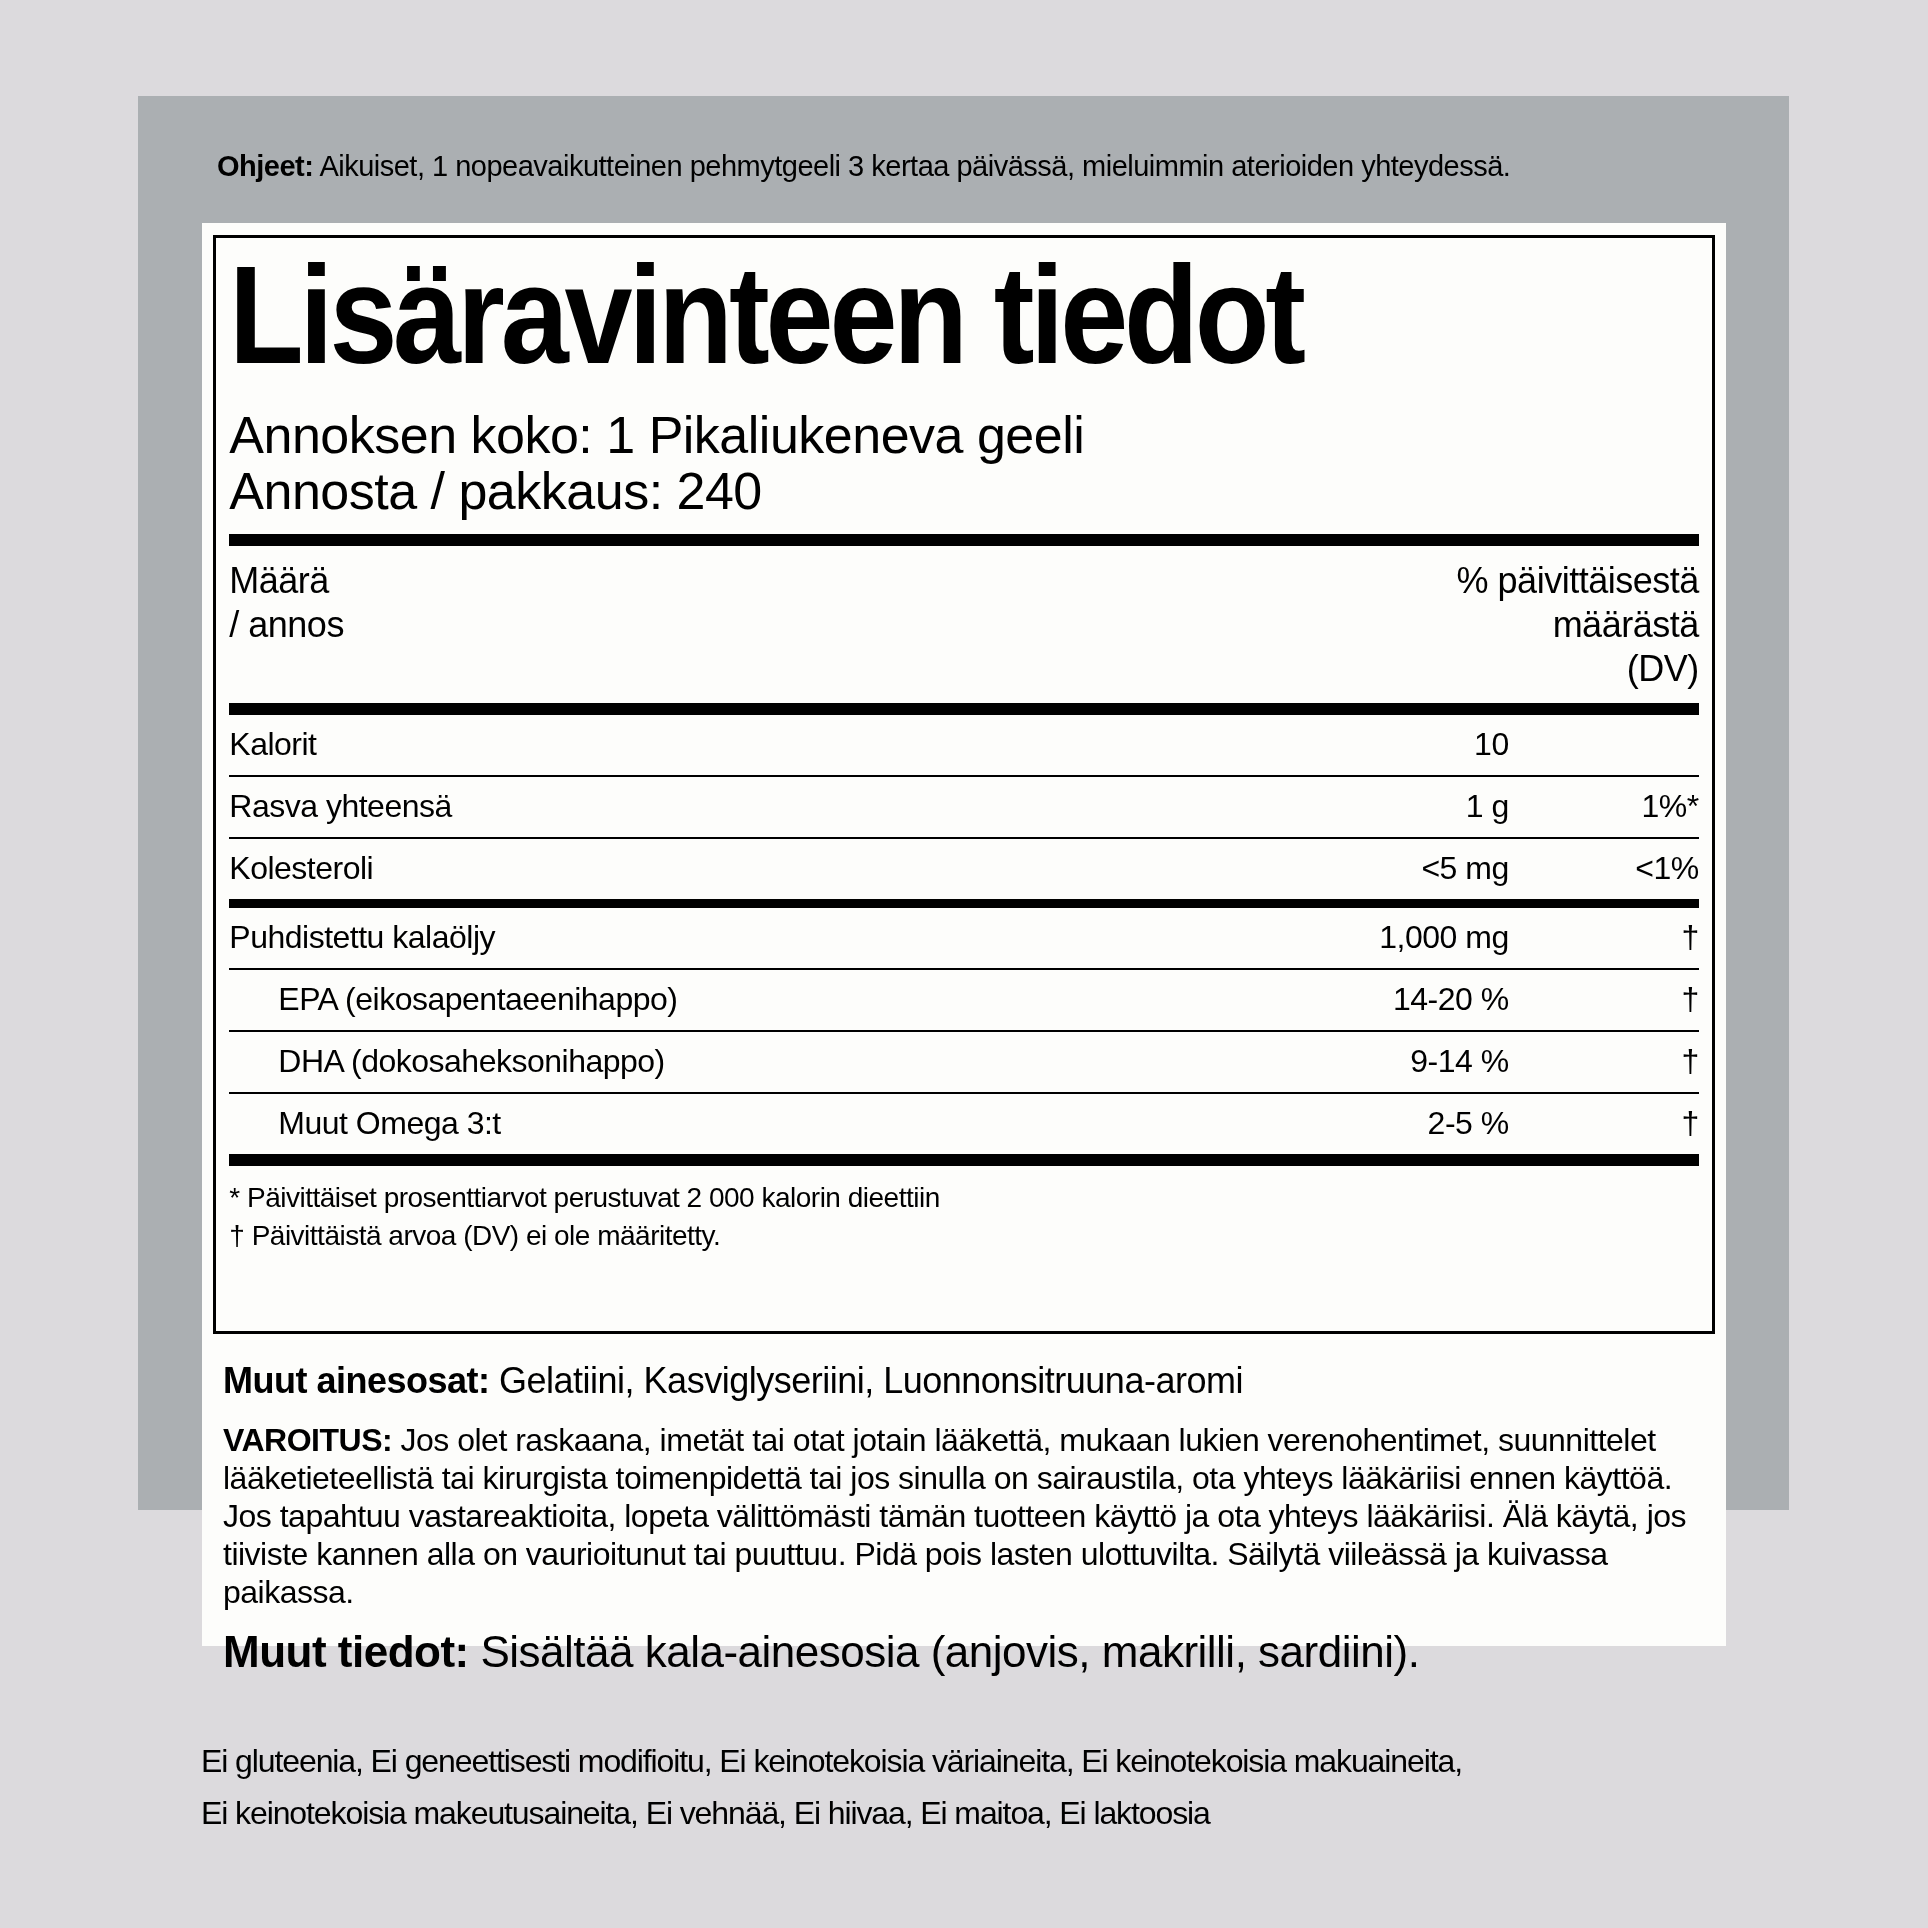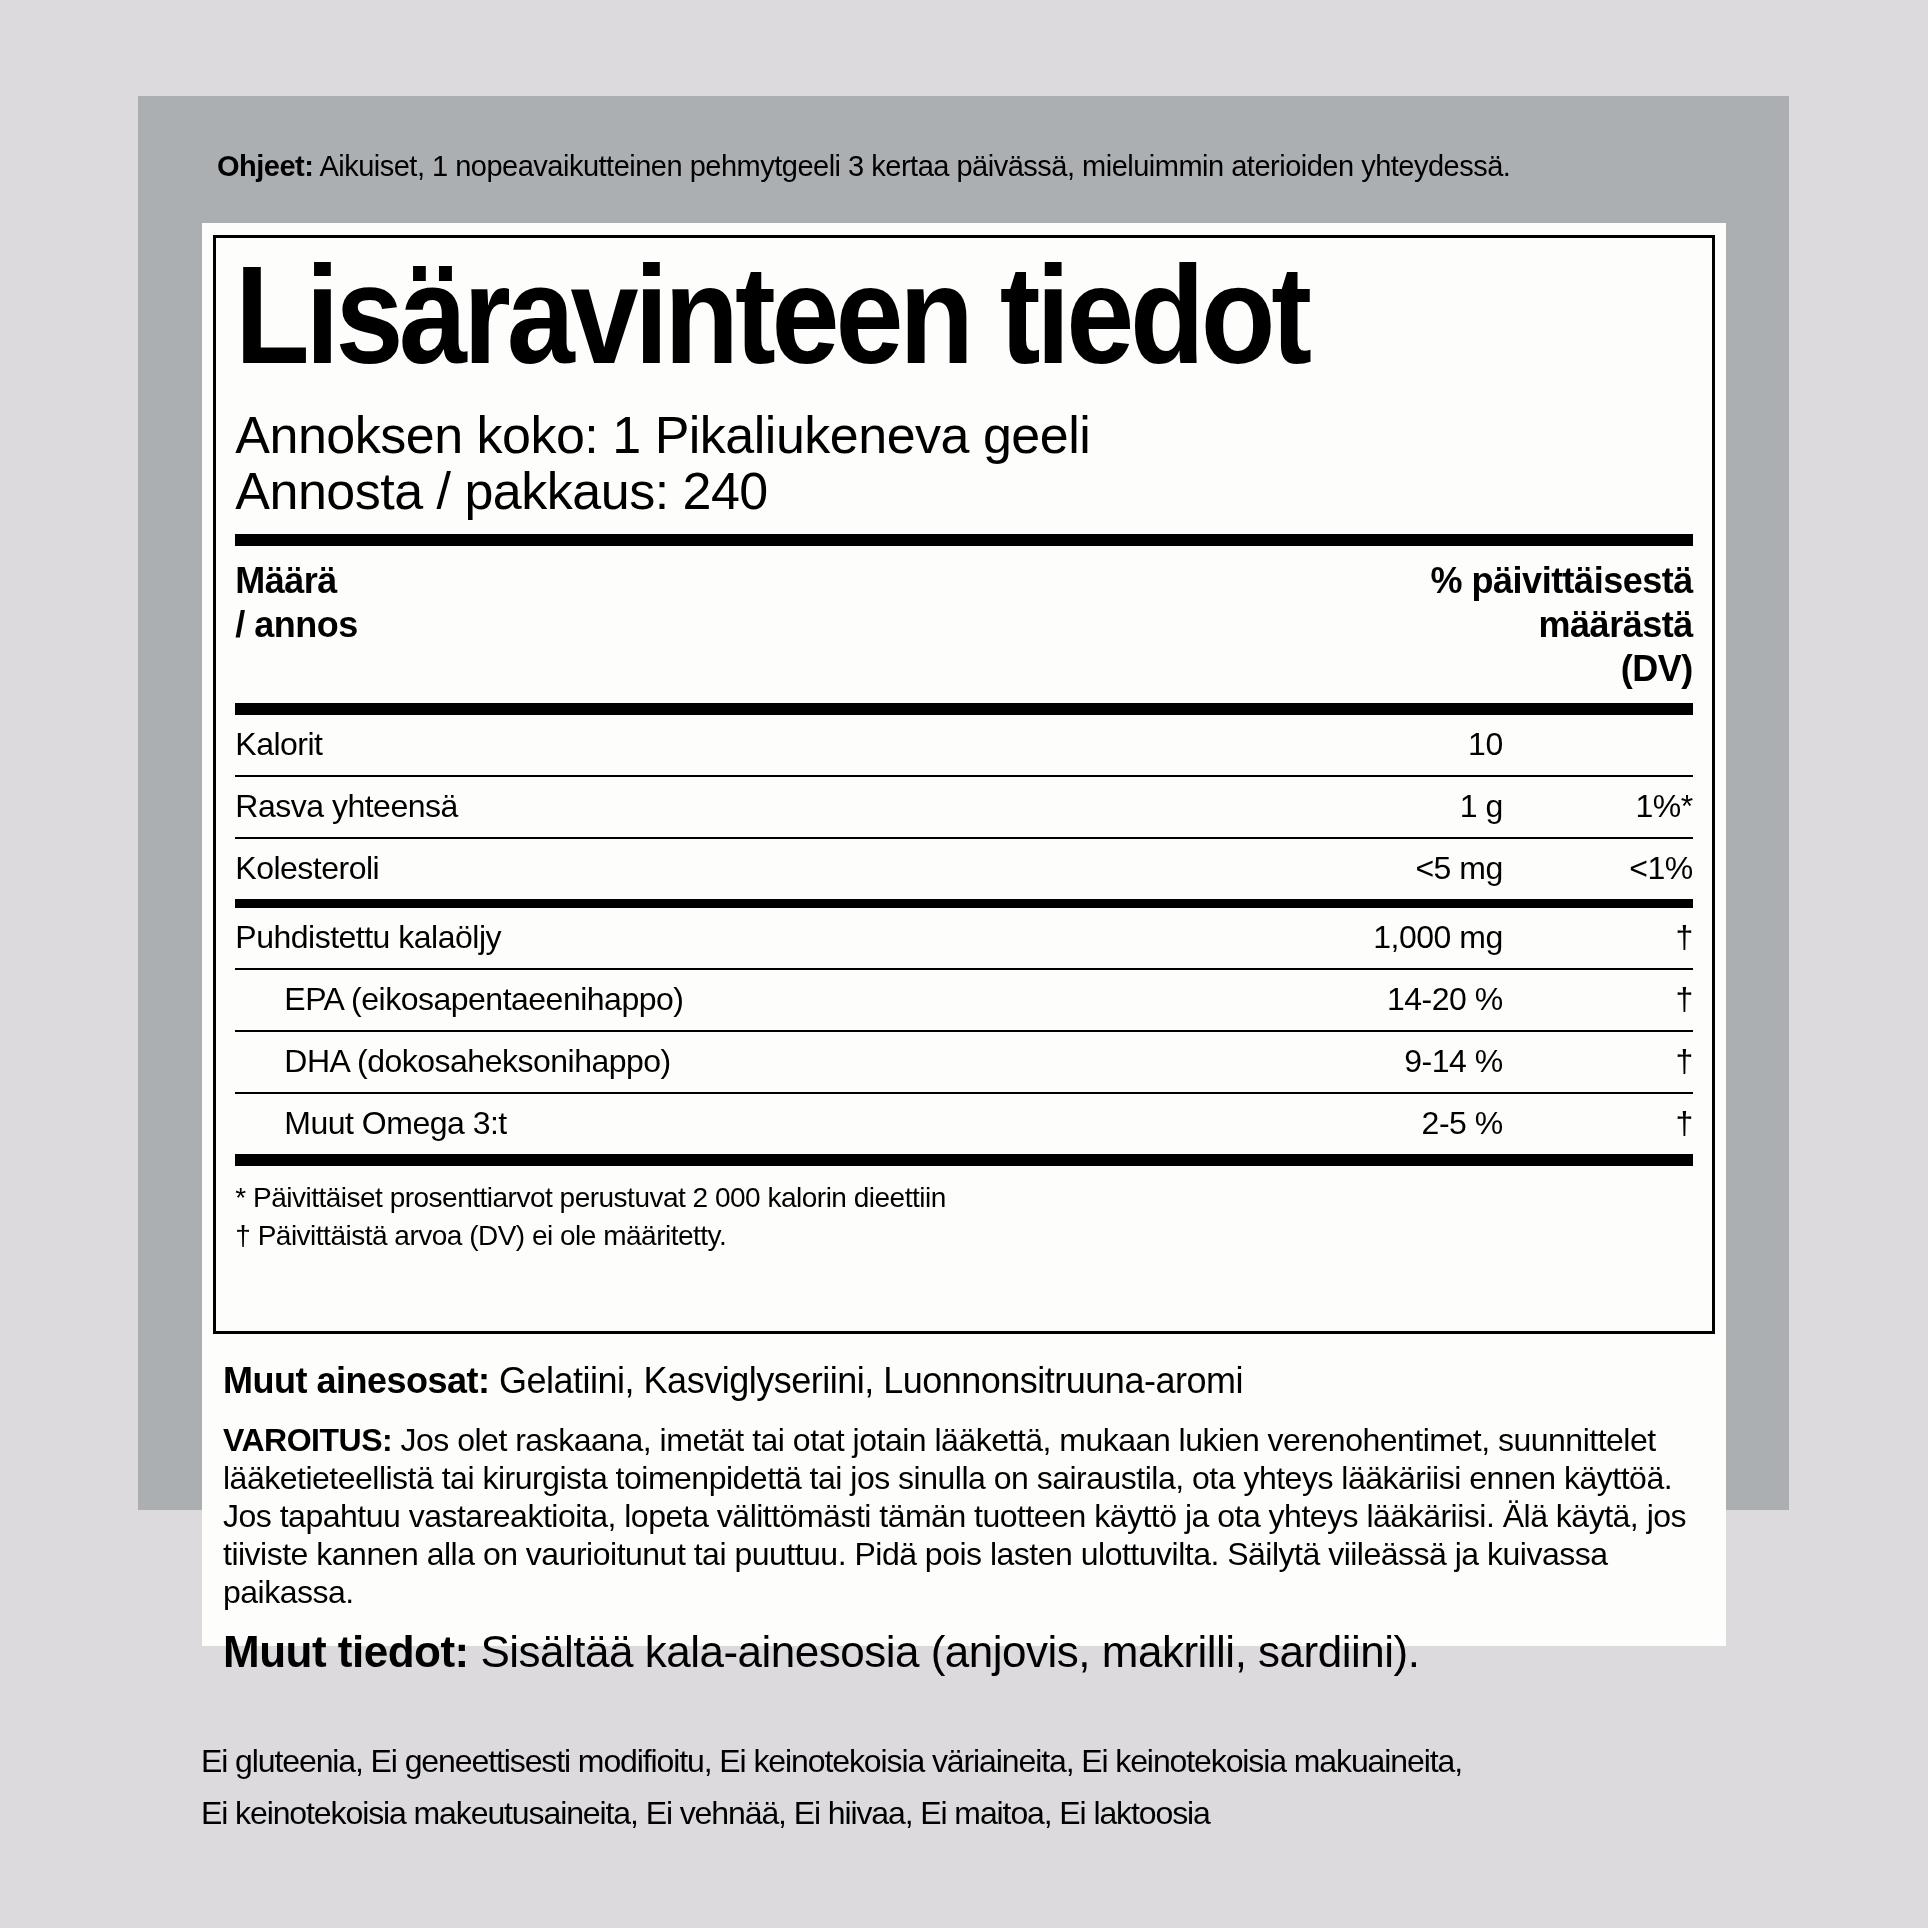--- a/index.html
+++ b/index.html
@@ -29,36 +29,36 @@
     position:absolute;left:64px;top:127px;width:1524px;height:1423px;
     background:#fdfdfb;box-sizing:border-box;
   }
 
   
   .factbox{
     box-sizing:border-box;
     margin:12.2px 11.3px 0 11.3px;
     height:1099px;
     border:3.8px solid #000;
-    padding:0 19px;
+    padding:0 13px;
     overflow:hidden;
   }
   .facts-title{
     margin:7.5px 0 0 0;
     font-size:139px;line-height:137px;font-weight:bold;letter-spacing:-4.7px;
     display:inline-block;transform:scaleX(0.88);transform-origin:0 0;
     white-space:nowrap;
   }
   .serving-block{margin-top:24.5px;font-size:52px;line-height:56px;}
   .bar{height:12.2px;background:#000;}
   .bar-top{margin-top:15px;}
 
   .thead{
     display:flex;justify-content:space-between;align-items:flex-start;
-    font-weight:bold;font-size:36px;line-height:44px;
+    font-weight:normal;font-size:36px;line-height:44px;
     padding:13px 0 11.3px 0;
   }
   .thead .th-right{text-align:right;}
 
   .fact-row{
     display:flex;align-items:center;
     font-size:32px;
     min-height:60px;
     border-bottom:2.8px solid #000;
   }

